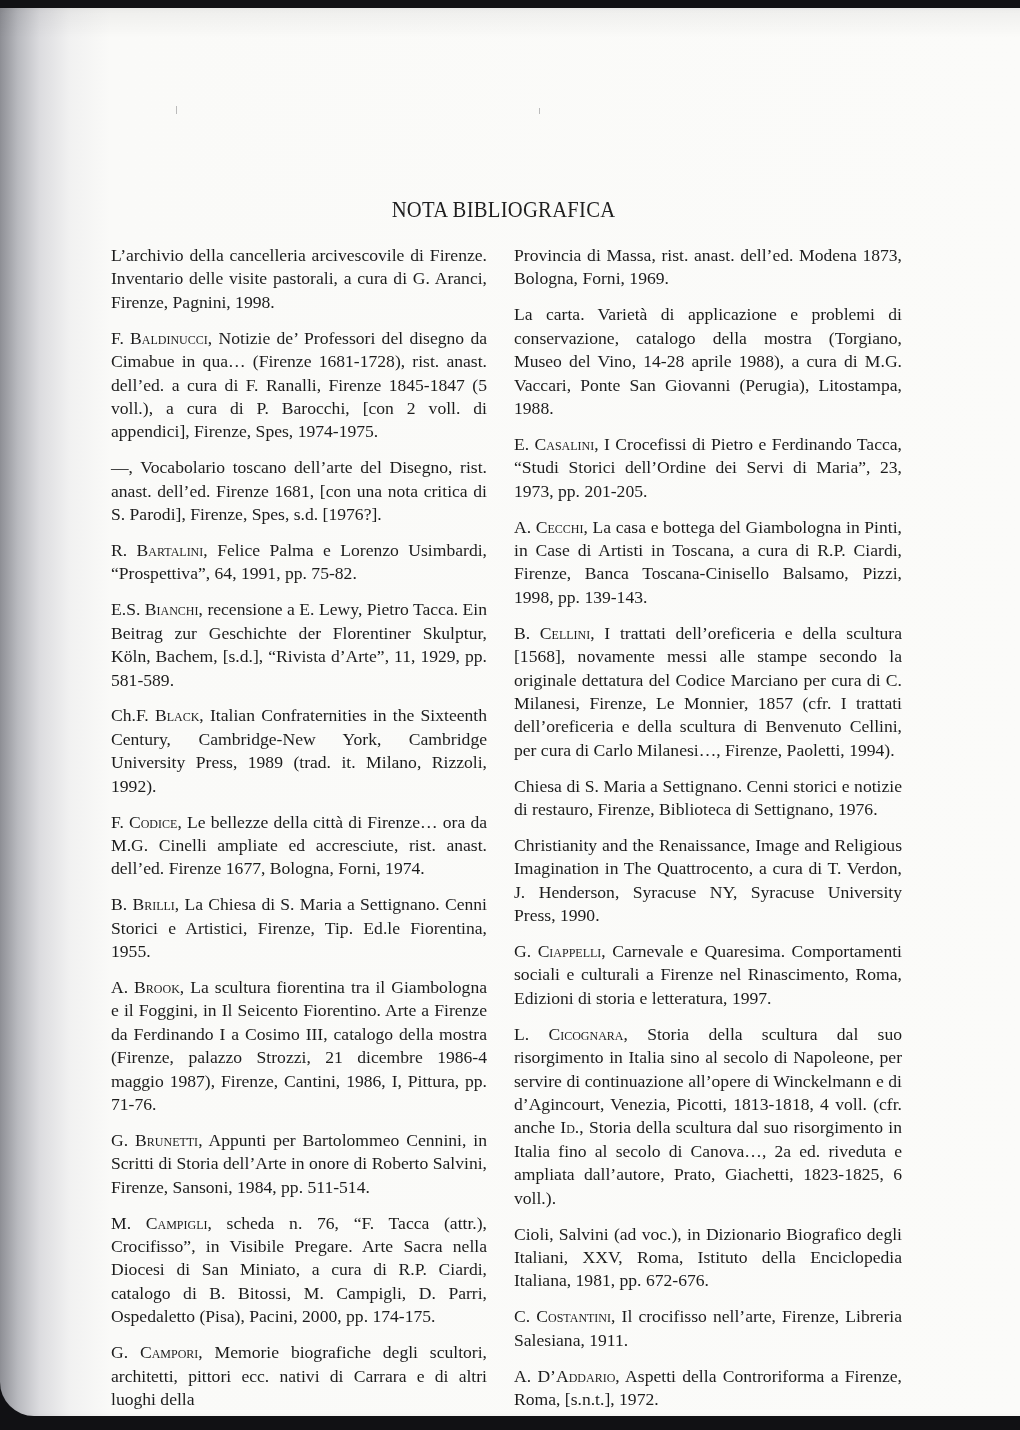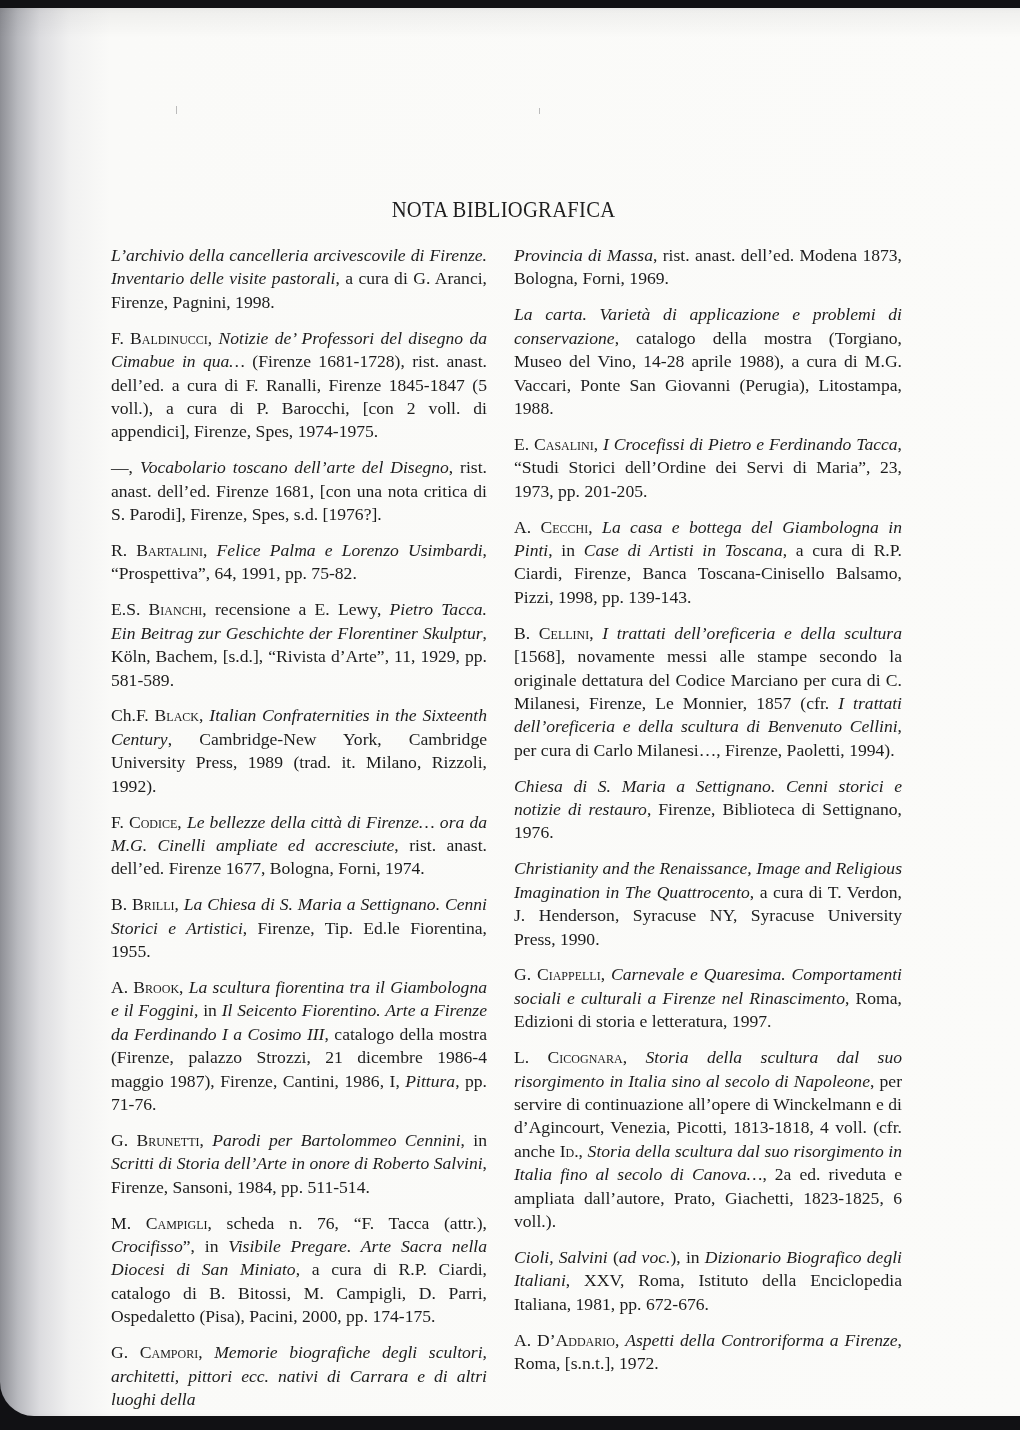--- a/index.html
+++ b/index.html
@@ -40,21 +40,21 @@
     position: absolute;
     top: 236px;
     width: 404px;
     font-size: 17.6px;
     line-height: 23.4px;
     text-align: justify;
   }
   .col.left { left: 111px; width: 376px; }
   .col.right { left: 514px; width: 388px; }
   .entry { margin: 0 0 12.5px 0; hyphens: manual; }
-  .entry .i { font-style: italic; }
+  .entry .i { }
   .entry .sc { font-variant: small-caps; }
   .mark {
     position: absolute; width: 1px; background: #bbb;
   }
 </style>
 </head>
 <body>
 
 <div class="page">
   <div class="page-top-shade"></div>
@@ -66,30 +66,31 @@
   <div class="col left">
       <p class="entry"><span class="i">L’archivio della cancelleria arcivescovile di Firenze. Inventario delle visite pastorali</span><span class="n">, a cura di G. Aranci, Firenze, Pagnini, 1998.</span></p>
       <p class="entry"><span class="n">F. </span><span class="sc">Baldinucci</span><span class="n">, </span><span class="i">Notizie de’ Professori del disegno da Cimabue in qua…</span><span class="n"> (Firenze 1681-1728), rist. anast. dell’ed. a cura di F. Ranalli, Firenze 1845-1847 (5 voll.), a cura di P. Barocchi, [con 2 voll. di appendici], Firenze, Spes, 1974-1975.</span></p>
       <p class="entry"><span class="n">—, </span><span class="i">Vocabolario toscano dell’arte del Disegno</span><span class="n">, rist. anast. dell’ed. Firenze 1681, [con una nota critica di S. Parodi], Firenze, Spes, s.d. [1976?].</span></p>
       <p class="entry"><span class="n">R. </span><span class="sc">Bartalini</span><span class="n">, </span><span class="i">Felice Palma e Lorenzo Usimbardi</span><span class="n">, “Prospettiva”, 64, 1991, pp. 75-82.</span></p>
       <p class="entry"><span class="n">E.S. </span><span class="sc">Bianchi</span><span class="n">, recensione a E. Lewy, </span><span class="i">Pietro Tacca. Ein Beitrag zur Geschichte der Florentiner Skulptur</span><span class="n">, Köln, Bachem, [s.d.], “Rivista d’Arte”, 11, 1929, pp. 581-589.</span></p>
       <p class="entry"><span class="n">Ch.F. </span><span class="sc">Black</span><span class="n">, </span><span class="i">Italian Confraternities in the Sixteenth Century</span><span class="n">, Cambridge-New York, Cambridge University Press, 1989 (trad. it. Milano, Rizzoli, 1992).</span></p>
       <p class="entry"><span class="n">F. </span><span class="sc">Codice</span><span class="n">, </span><span class="i">Le bellezze della città di Firenze… ora da M.G. Cinelli ampliate ed accresciute</span><span class="n">, rist. anast. dell’ed. Firenze 1677, Bologna, Forni, 1974.</span></p>
       <p class="entry"><span class="n">B. </span><span class="sc">Brilli</span><span class="n">, </span><span class="i">La Chiesa di S. Maria a Settignano. Cenni Storici e Artistici</span><span class="n">, Firenze, Tip. Ed.le Fiorentina, 1955.</span></p>
       <p class="entry"><span class="n">A. </span><span class="sc">Brook</span><span class="n">, </span><span class="i">La scultura fiorentina tra il Giambologna e il Foggini</span><span class="n">, in </span><span class="i">Il Seicento Fiorentino. Arte a Firenze da Ferdinando I a Cosimo III</span><span class="n">, catalogo della mostra (Firenze, palazzo Strozzi, 21 dicembre 1986-4 maggio 1987), Firenze, Cantini, 1986, I, </span><span class="i">Pittura</span><span class="n">, pp. 71-76.</span></p>
-      <p class="entry"><span class="n">G. </span><span class="sc">Brunetti</span><span class="n">, </span><span class="i">Parodi per Bartolommeo Cennini</span><span class="n">, in </span><span class="i">Scritti di Storia dell’Arte in onore di Roberto Salvini</span><span class="n">, Firenze, Sansoni, 1984, pp. 511-514.</span></p>
+      <p class="entry"><span class="n">G. </span><span class="sc">Brunetti</span><span class="n">, </span><span class="i">Appunti per Bartolommeo Cennini</span><span class="n">, in </span><span class="i">Scritti di Storia dell’Arte in onore di Roberto Salvini</span><span class="n">, Firenze, Sansoni, 1984, pp. 511-514.</span></p>
       <p class="entry"><span class="n">M. </span><span class="sc">Campigli</span><span class="n">, scheda n. 76, “F. Tacca (attr.), </span><span class="i">Crocifisso</span><span class="n">”, in </span><span class="i">Visibile Pregare. Arte Sacra nella Diocesi di San Miniato</span><span class="n">, a cura di R.P. Ciardi, catalogo di B. Bitossi, M. Campigli, D. Parri, Ospedaletto (Pisa), Pacini, 2000, pp. 174-175.</span></p>
       <p class="entry"><span class="n">G. </span><span class="sc">Campori</span><span class="n">, </span><span class="i">Memorie biografiche degli scultori, architetti, pittori ecc. nativi di Carrara e di altri luoghi della</span></p>
     </div>
   <div class="col right">
       <p class="entry"><span class="i">Provincia di Massa</span><span class="n">, rist. anast. dell’ed. Modena 1873, Bologna, Forni, 1969.</span></p>
       <p class="entry"><span class="i">La carta. Varietà di applicazione e problemi di conservazione</span><span class="n">, catalogo della mostra (Torgiano, Museo del Vino, 14-28 aprile 1988), a cura di M.G. Vaccari, Ponte San Giovanni (Perugia), Litostampa, 1988.</span></p>
       <p class="entry"><span class="n">E. </span><span class="sc">Casalini</span><span class="n">, </span><span class="i">I Crocefissi di Pietro e Ferdinando Tacca</span><span class="n">, “Studi Storici dell’Ordine dei Servi di Maria”, 23, 1973, pp. 201-205.</span></p>
       <p class="entry"><span class="n">A. </span><span class="sc">Cecchi</span><span class="n">, </span><span class="i">La casa e bottega del Giambologna in Pinti</span><span class="n">, in </span><span class="i">Case di Artisti in Toscana</span><span class="n">, a cura di R.P. Ciardi, Firenze, Banca Toscana-Cinisello Balsamo, Pizzi, 1998, pp. 139-143.</span></p>
       <p class="entry"><span class="n">B. </span><span class="sc">Cellini</span><span class="n">, </span><span class="i">I trattati dell’oreficeria e della scultura</span><span class="n"> [1568], novamente messi alle stampe secondo la originale dettatura del Codice Marciano per cura di C. Milanesi, Firenze, Le Monnier, 1857 (cfr. </span><span class="i">I trattati dell’oreficeria e della scultura di Benvenuto Cellini</span><span class="n">, per cura di Carlo Milanesi…, Firenze, Paoletti, 1994).</span></p>
       <p class="entry"><span class="i">Chiesa di S. Maria a Settignano. Cenni storici e notizie di restauro</span><span class="n">, Firenze, Biblioteca di Settignano, 1976.</span></p>
       <p class="entry"><span class="i">Christianity and the Renaissance, Image and Religious Imagination in The Quattrocento</span><span class="n">, a cura di T. Verdon, J. Henderson, Syracuse NY, Syracuse University Press, 1990.</span></p>
       <p class="entry"><span class="n">G. </span><span class="sc">Ciappelli</span><span class="n">, </span><span class="i">Carnevale e Quaresima. Comportamenti sociali e culturali a Firenze nel Rinascimento</span><span class="n">, Roma, Edizioni di storia e letteratura, 1997.</span></p>
       <p class="entry"><span class="n">L. </span><span class="sc">Cicognara</span><span class="n">, </span><span class="i">Storia della scultura dal suo risorgimento in Italia sino al secolo di Napoleone</span><span class="n">, per servire di continuazione all’opere di Winckelmann e di d’Agincourt, Venezia, Picotti, 1813-1818, 4 voll. (cfr. anche </span><span class="sc">Id.</span><span class="n">, </span><span class="i">Storia della scultura dal suo risorgimento in Italia fino al secolo di Canova…</span><span class="n">, 2a ed. riveduta e ampliata dall’autore, Prato, Giachetti, 1823-1825, 6 voll.).</span></p>
       <p class="entry"><span class="i">Cioli, Salvini</span><span class="n"> (</span><span class="i">ad voc.</span><span class="n">), in </span><span class="i">Dizionario Biografico degli Italiani</span><span class="n">, XXV, Roma, Istituto della Enciclopedia Italiana, 1981, pp. 672-676.</span></p>
+      <p class="entry"><span class="n">C. </span><span class="sc">Costantini</span><span class="n">, </span><span class="i">Il crocifisso nell’arte</span><span class="n">, Firenze, Libreria Salesiana, 1911.</span></p>
       <p class="entry"><span class="n">A. D’</span><span class="sc">Addario</span><span class="n">, </span><span class="i">Aspetti della Controriforma a Firenze</span><span class="n">, Roma, [s.n.t.], 1972.</span></p>
     </div>
 </div>
 
 </body></html>

